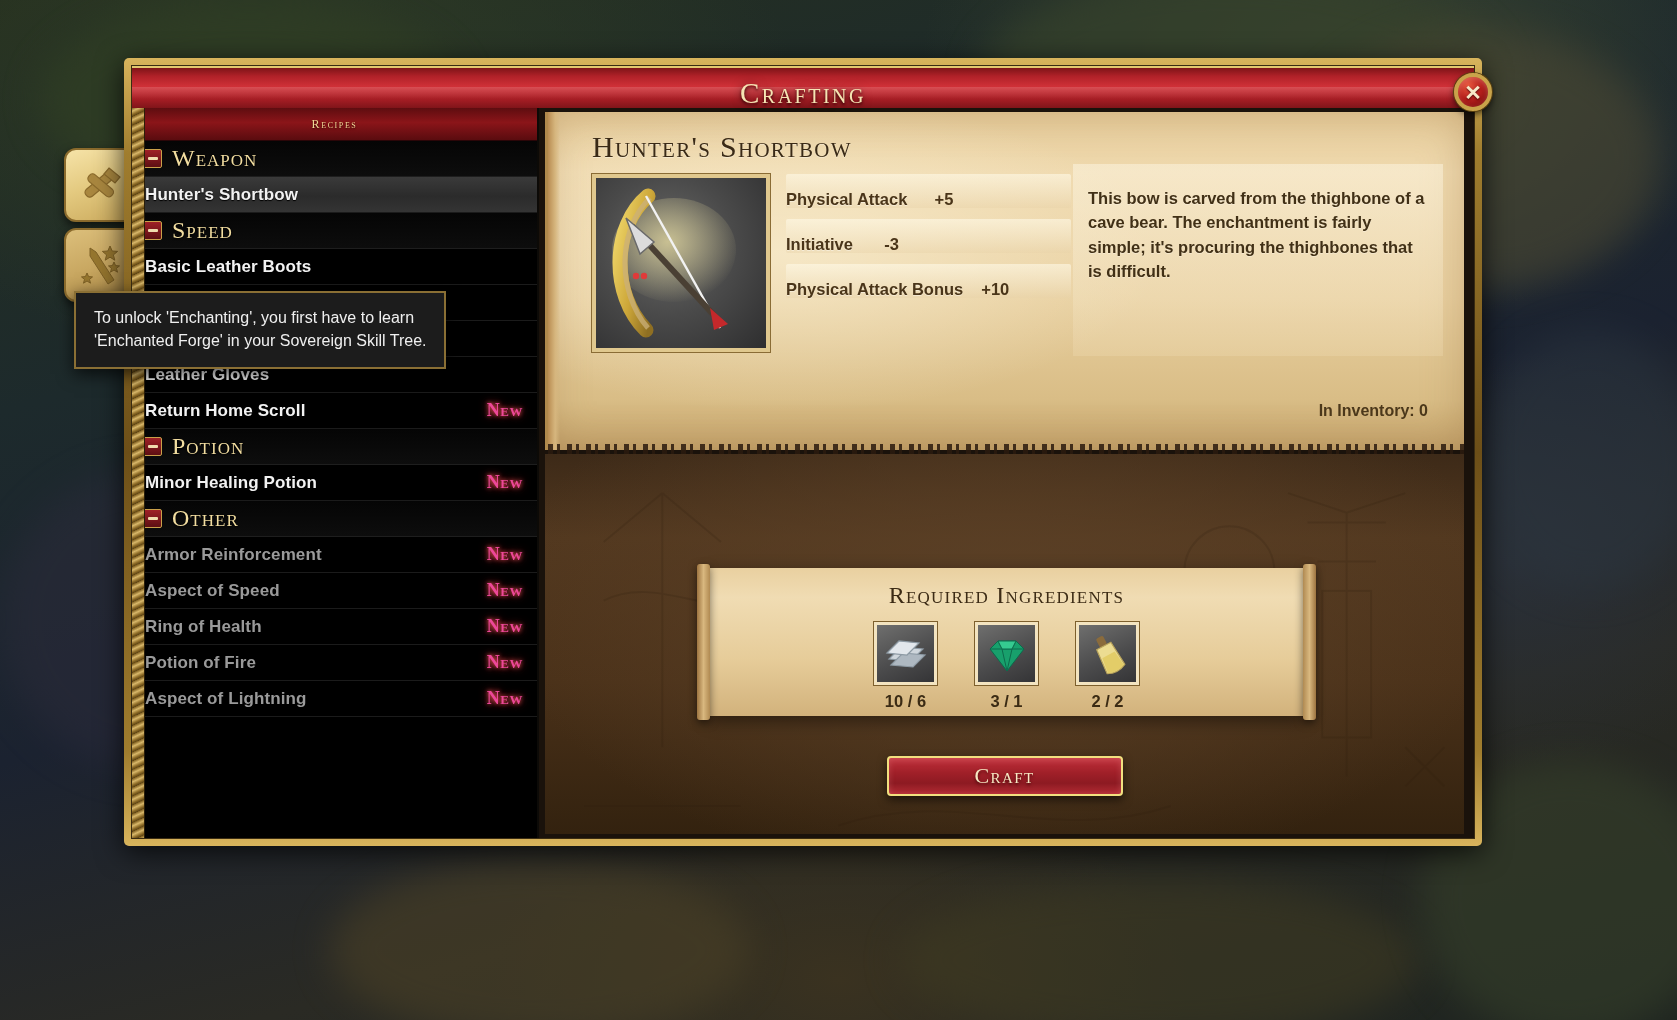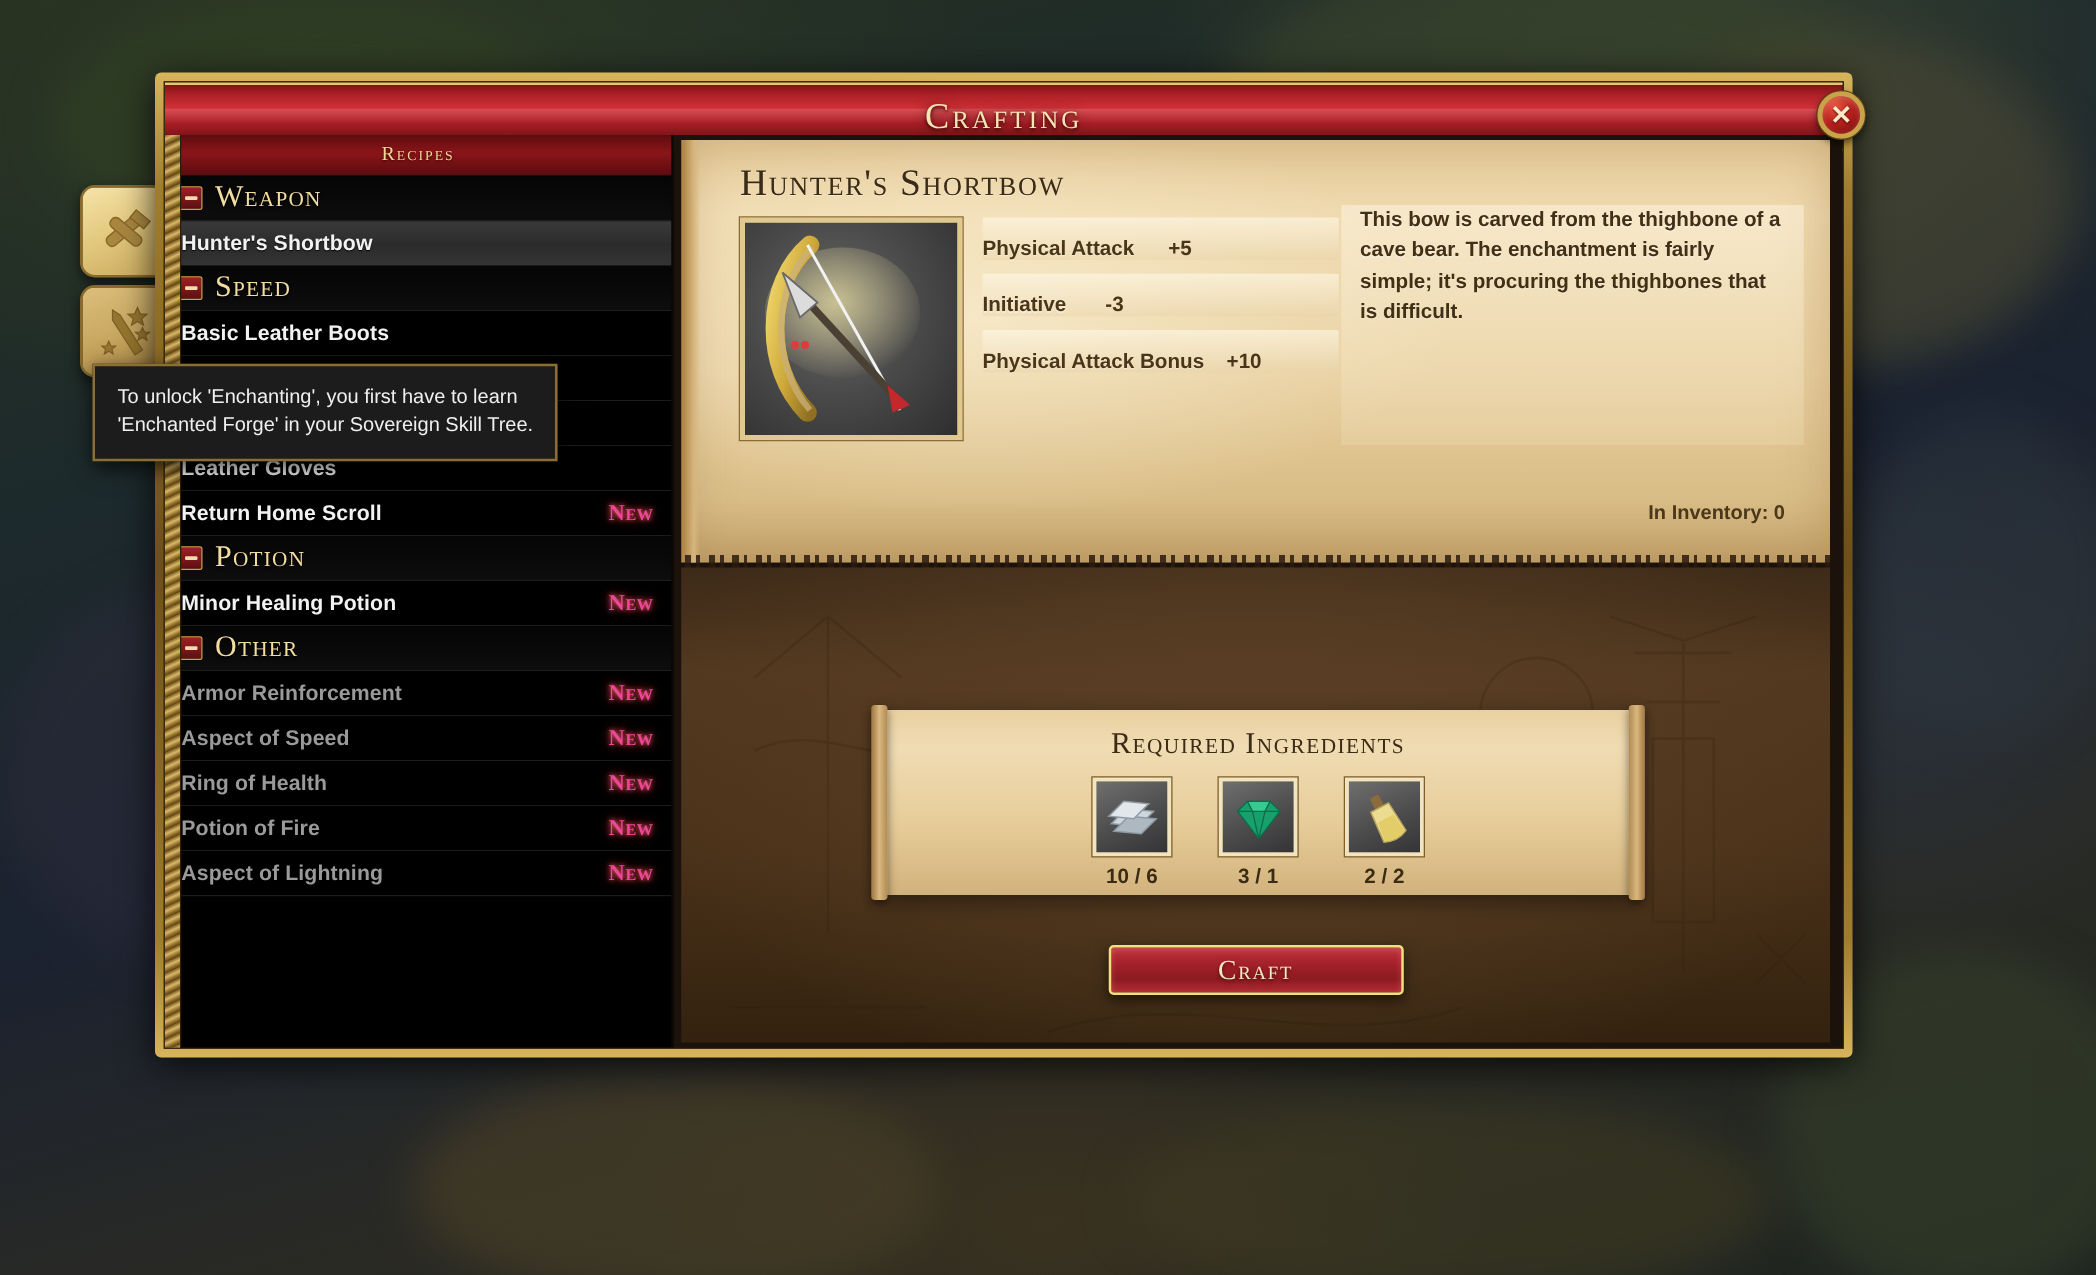--- a/index.html
+++ b/index.html
@@ -92,21 +92,21 @@
     background: #000;
     border-right: 2px solid #0c0a07;
   }
   #recipes-header {
     height: 33px; display: flex; align-items: center; justify-content: center;
     background: linear-gradient(180deg, #5e0d10 0%, #8b1519 45%, #5a0c0f 100%);
     border-bottom: 1px solid #2a0608;
   }
   #recipes-header span {
     font-family: "Liberation Serif", serif;
-    font-variant: small-caps; font-size: 16px; letter-spacing: 1.6px;
+    font-variant: small-caps; font-size: 12px; letter-spacing: 1.6px;
     color: #f0d996; text-shadow: 0 1px 2px #360406;
   }
   #recipe-list { position: relative; }
   .cat-row {
     height: 36px; display: flex; align-items: center; gap: 10px;
     padding-left: 11px;
     background: linear-gradient(180deg,#050505 0%, #0d0d0d 100%);
     border-bottom: 1px solid #1e1e1e;
     cursor: pointer;
   }
@@ -215,21 +215,21 @@
     text-shadow: 0 1px 0 rgba(255,255,255,.4);
   }
   .stat-val {
     font-size: 16.5px; font-weight: bold; color: #4a3519;
     min-width: 46px; text-align: right;
   }
 
   #desc-box {
     position: absolute; left: 525px; top: 52px; width: 370px; height: 192px;
     background: linear-gradient(180deg, rgba(255,250,234,.45) 0%, rgba(240,221,181,.30) 100%);
-    padding: 0 18px 0 15px;
+    padding: 22px 18px 0 15px;
   }
   #desc-text {
     font-size: 16.5px; line-height: 1.48; color: #413016; font-weight: 600;
     text-shadow: 0 1px 0 rgba(255,255,255,.3);
   }
   #inventory-line {
     position: absolute; right: 36px; top: 290px;
     font-size: 16px; font-weight: 600; color: #4b381b;
   }
 

